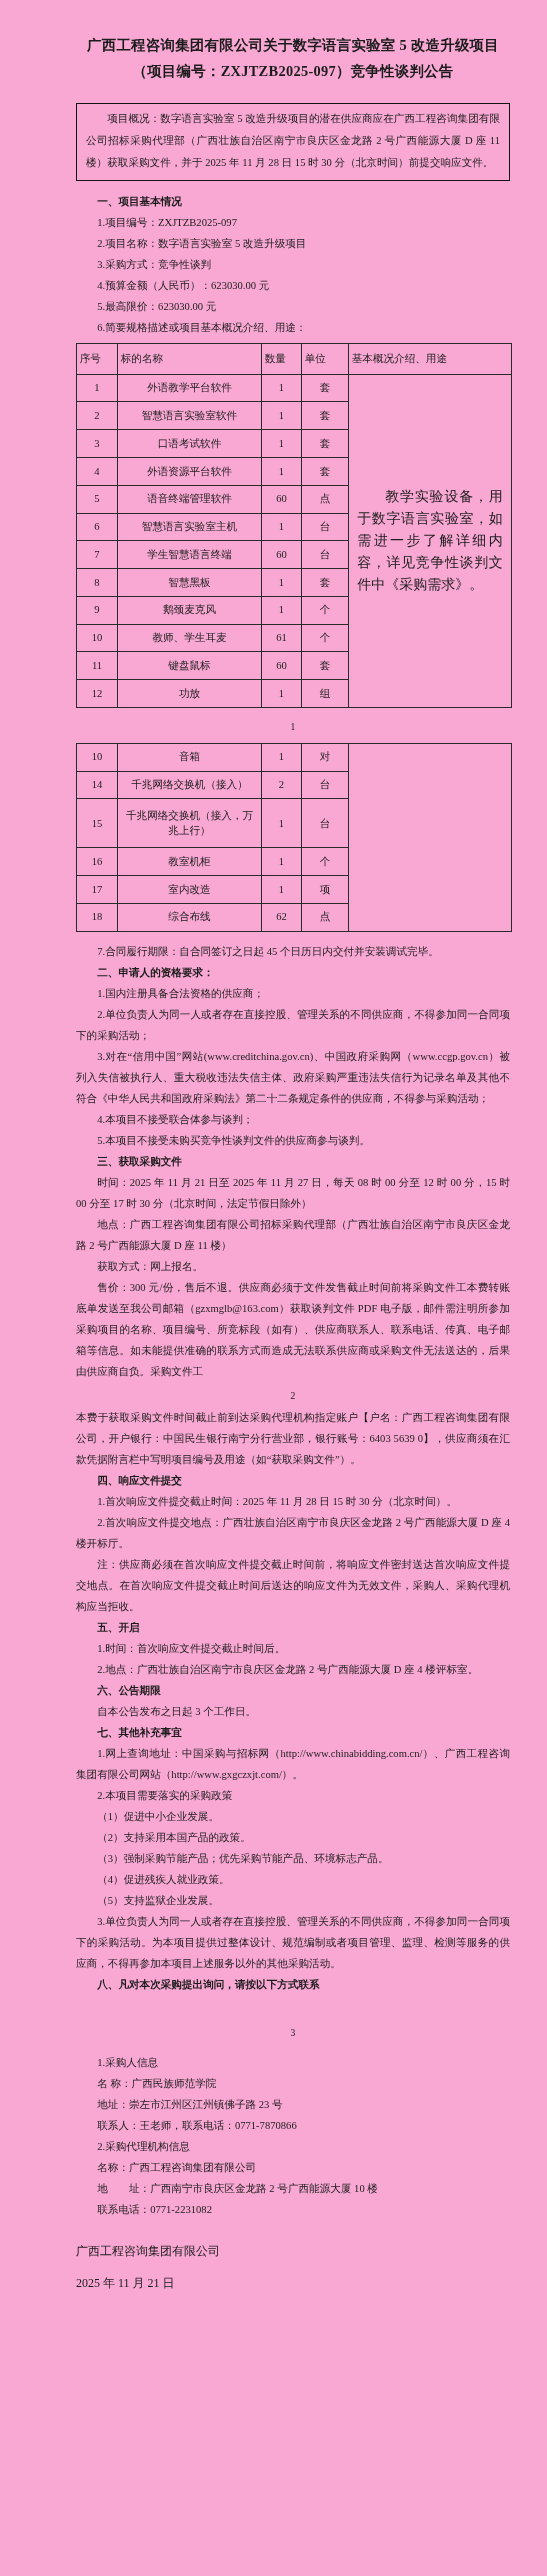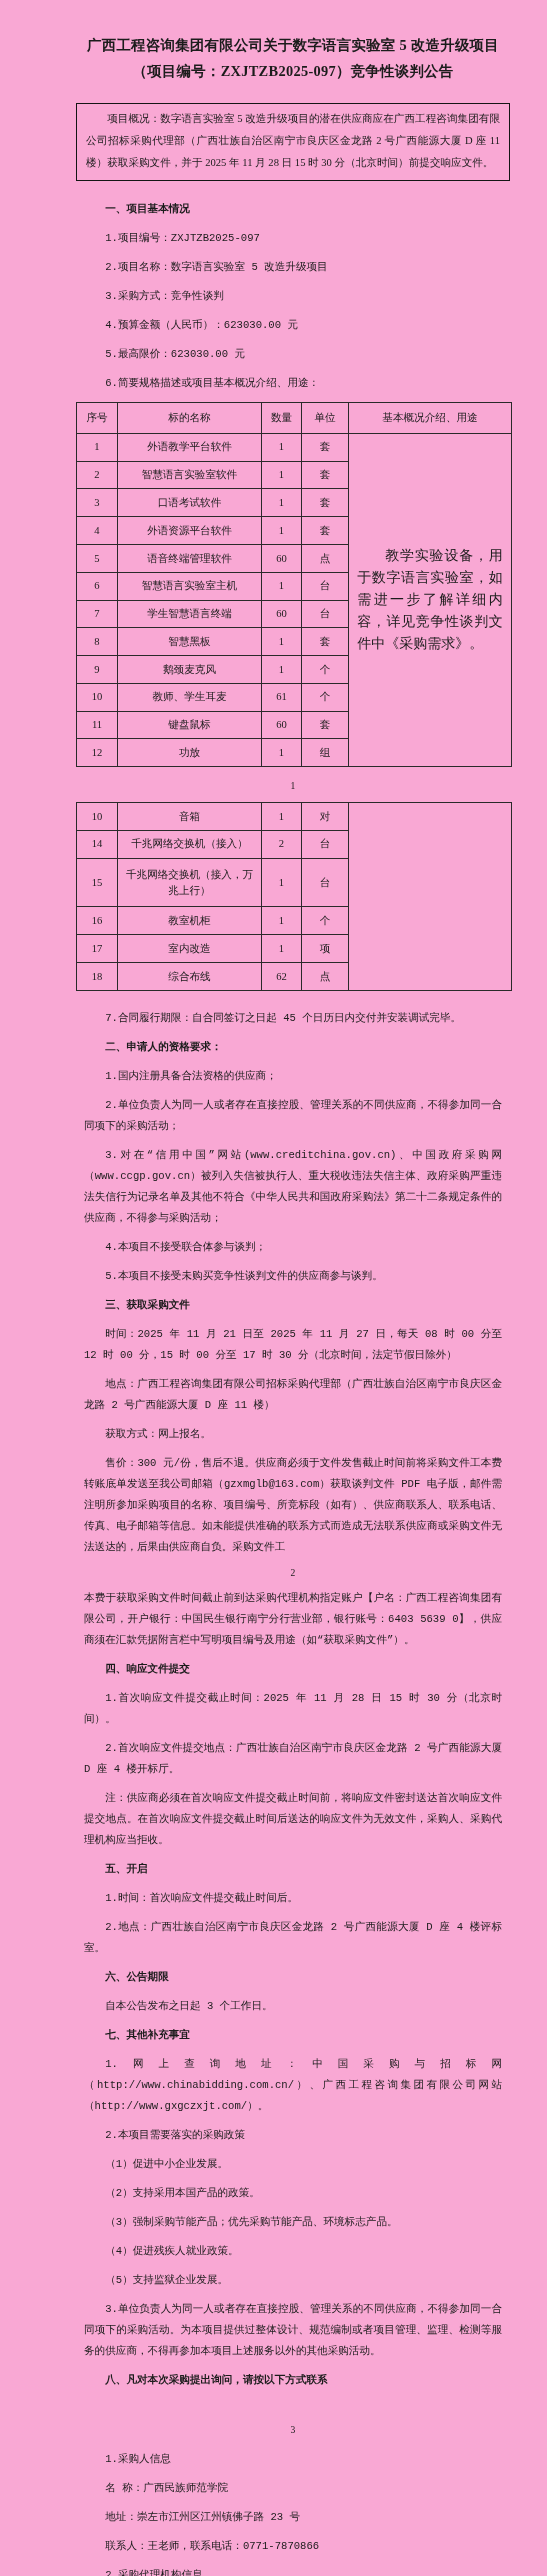--- a/index.html
+++ b/index.html
@@ -8,26 +8,26 @@
     background:#f9a8d4; color:#1c1c1c;
     font-family:"Liberation Serif","DejaVu Serif",serif;
     padding-left:14px;
   }
   .content { padding:31.5px 52px 0 62px; }
   .doc-title { text-align:center; font-weight:bold; font-size:14.4px; line-height:26px; margin:0; letter-spacing:0.3px; }
   .overview-box {
     border:1.4px solid #151515; margin-top:19px; padding:4.8px 9px 6.2px 9px;
   }
   .overview-box p { margin:0; font-weight:normal; font-size:10.6px; line-height:22px; text-indent:2em; text-align:justify; }
-  .para { margin:8px; font-size:10.6px; line-height:21px; text-indent:2em; text-align:justify;font-family:Liberation Mono, monospace; }
+  .para { margin:0; font-size:10.6px; line-height:21px; text-indent:2em; text-align:justify; }
   .para.no-indent { text-indent:0; }
   .heading { font-weight:bold; }
   .items-table { border-collapse:collapse; table-layout:fixed; width:434px; margin:4.8px 0 0 0; }
   .items-table th, .items-table td { border:0.7px solid #2a2a2a; font-size:10.6px; font-weight:normal; }
-  .items-table th { height:27px; text-align:center; vertical-align:middle; padding:1.4px 2.7px; }
+  .items-table th { height:27px; text-align:left; vertical-align:middle; padding:1.4px 2.7px; }
   .items-table td { height:24px; text-align:center; vertical-align:middle; padding:1.4px 2.7px; line-height:15.7px; }
   .items-table td.note-cell { text-align:justify; vertical-align:middle; padding:5.5px 8.2px; }
   .note-cell p { margin:0; text-indent:2em; line-height:22px; font-size:14px; }
   .table-continued { border-top-width:1.4px; margin-top:0; }
   .page-number { text-align:center; font-size:9.6px; line-height:13.7px; margin:0; }
   .pn-1 { margin:11.6px 0 9.6px 0; }
   .pn-2 { margin:6.8px 0 4.1px 0; }
   .pn-3 { margin:31.5px 0 12.3px 0; }
   .gap-md { height:9.6px; }
   .sig-block { margin-top:20.5px; text-align:left; font-size:12px; line-height:21px; }

